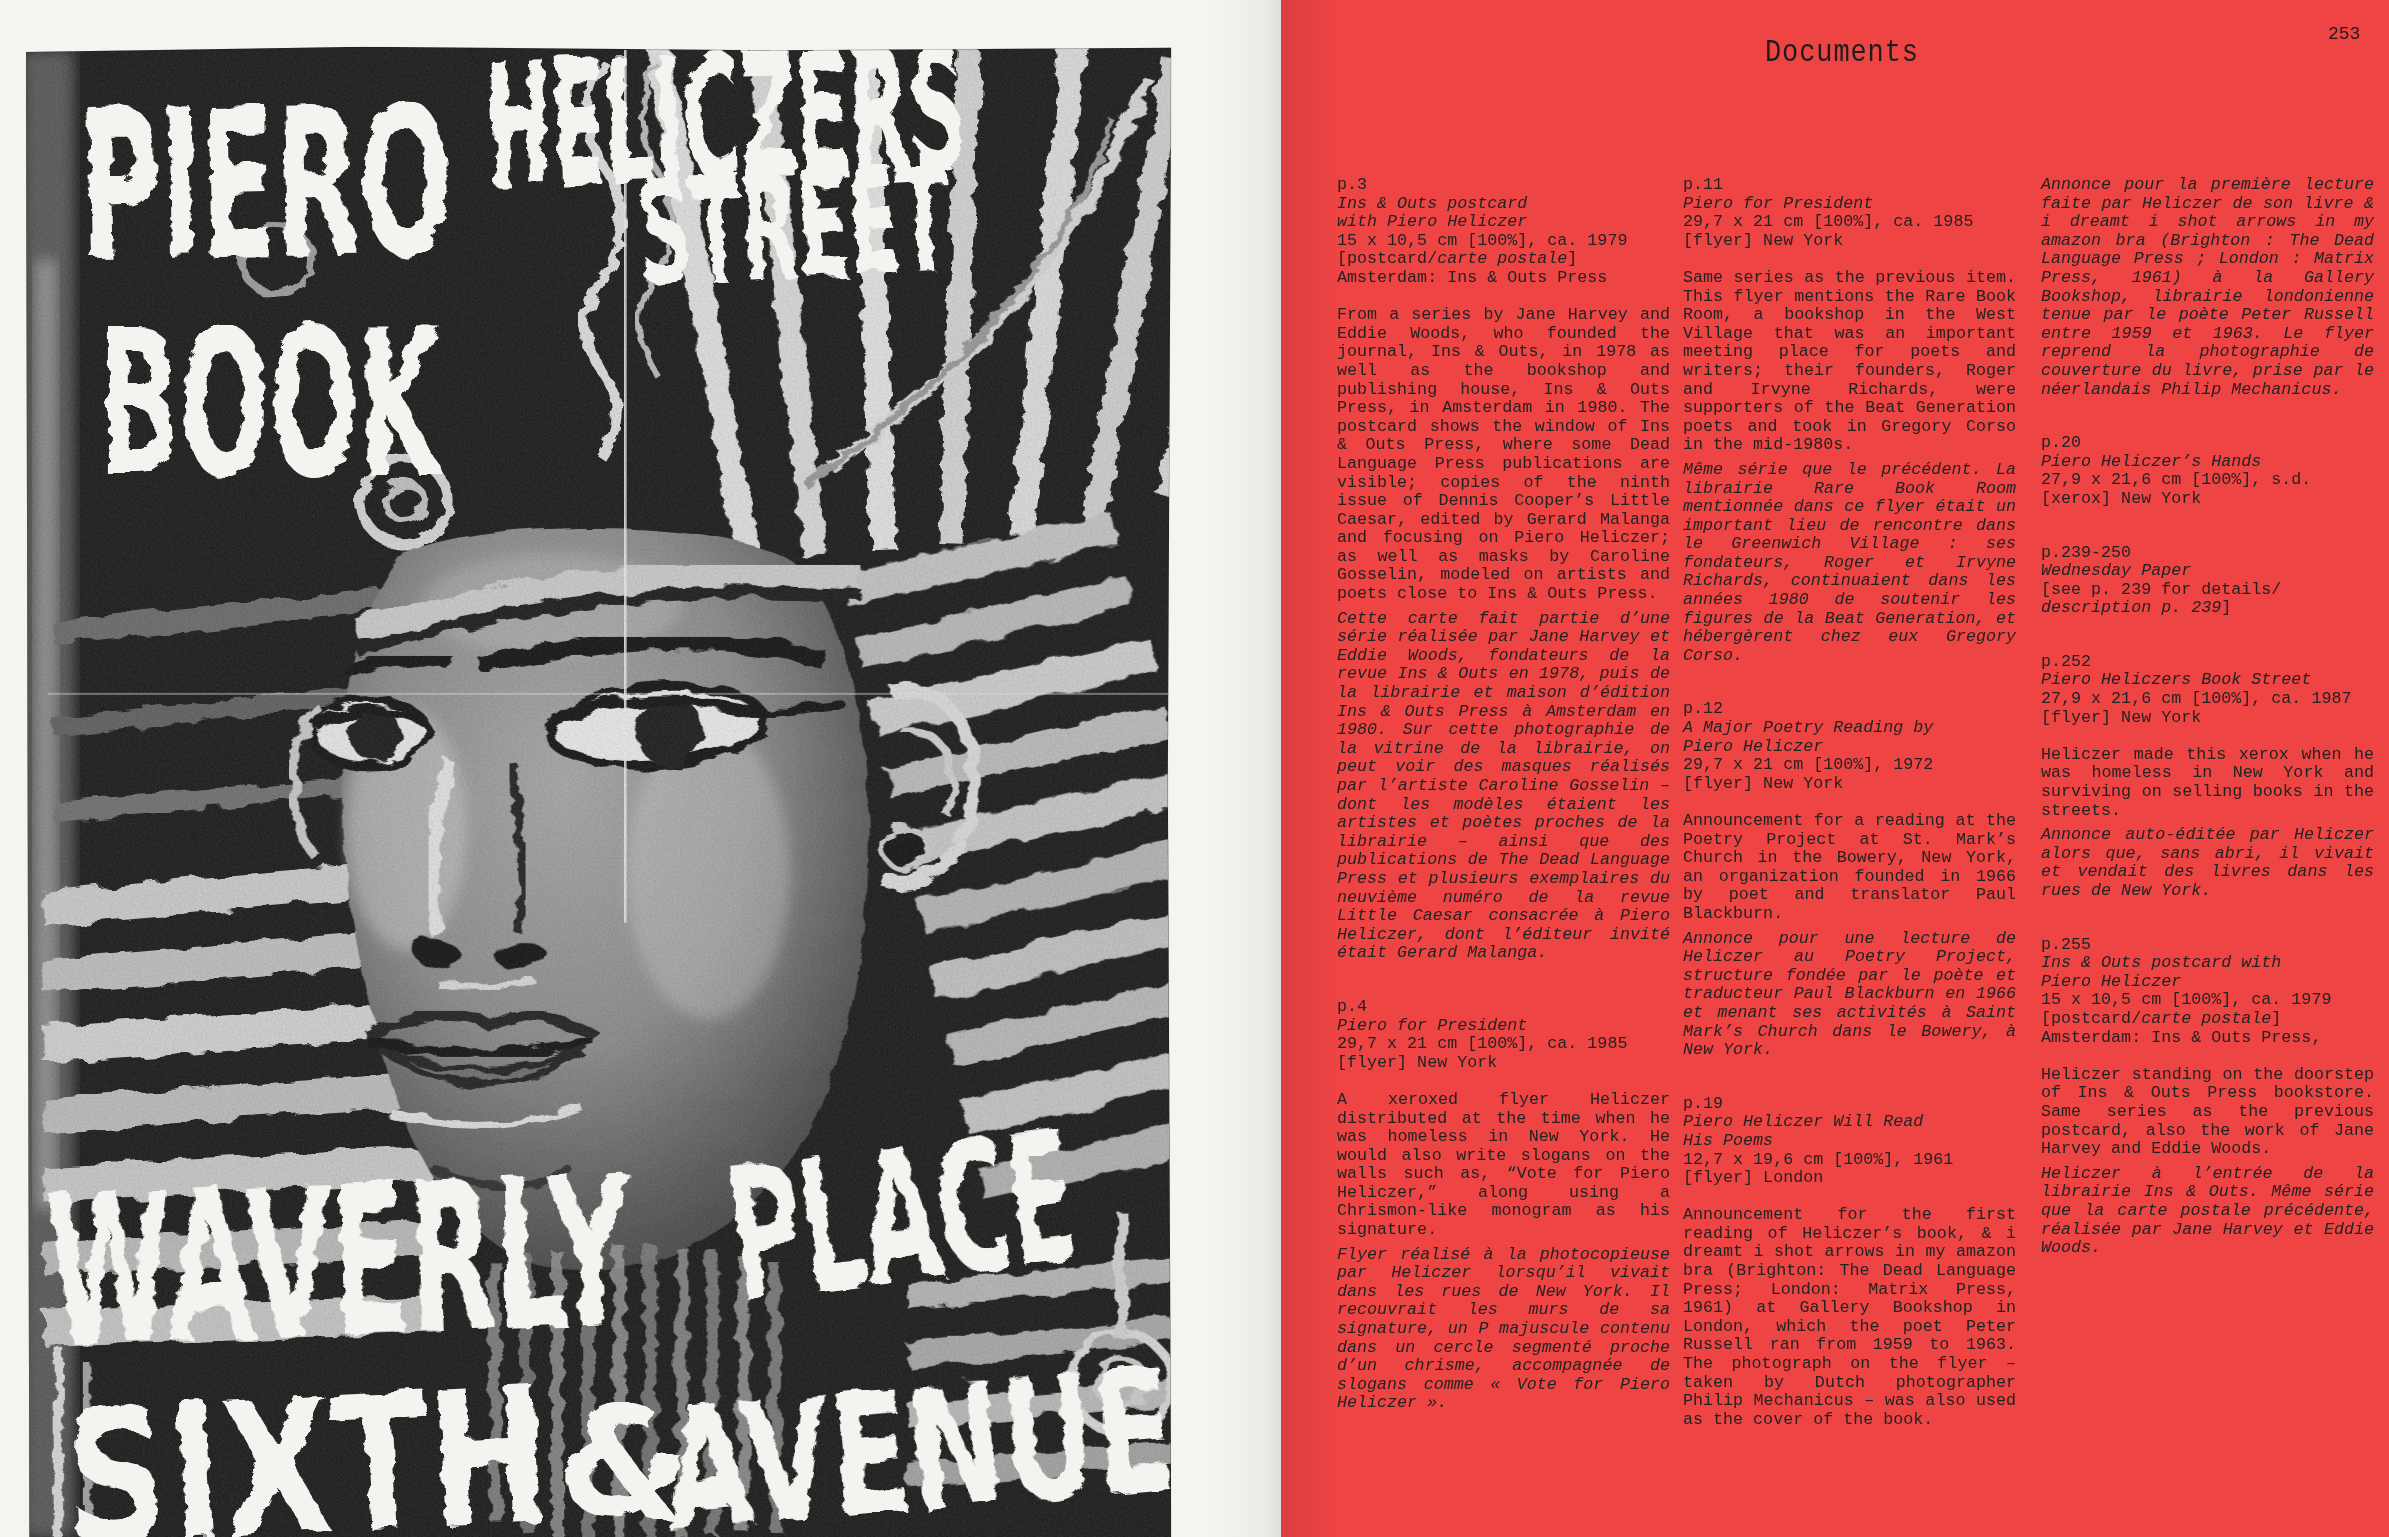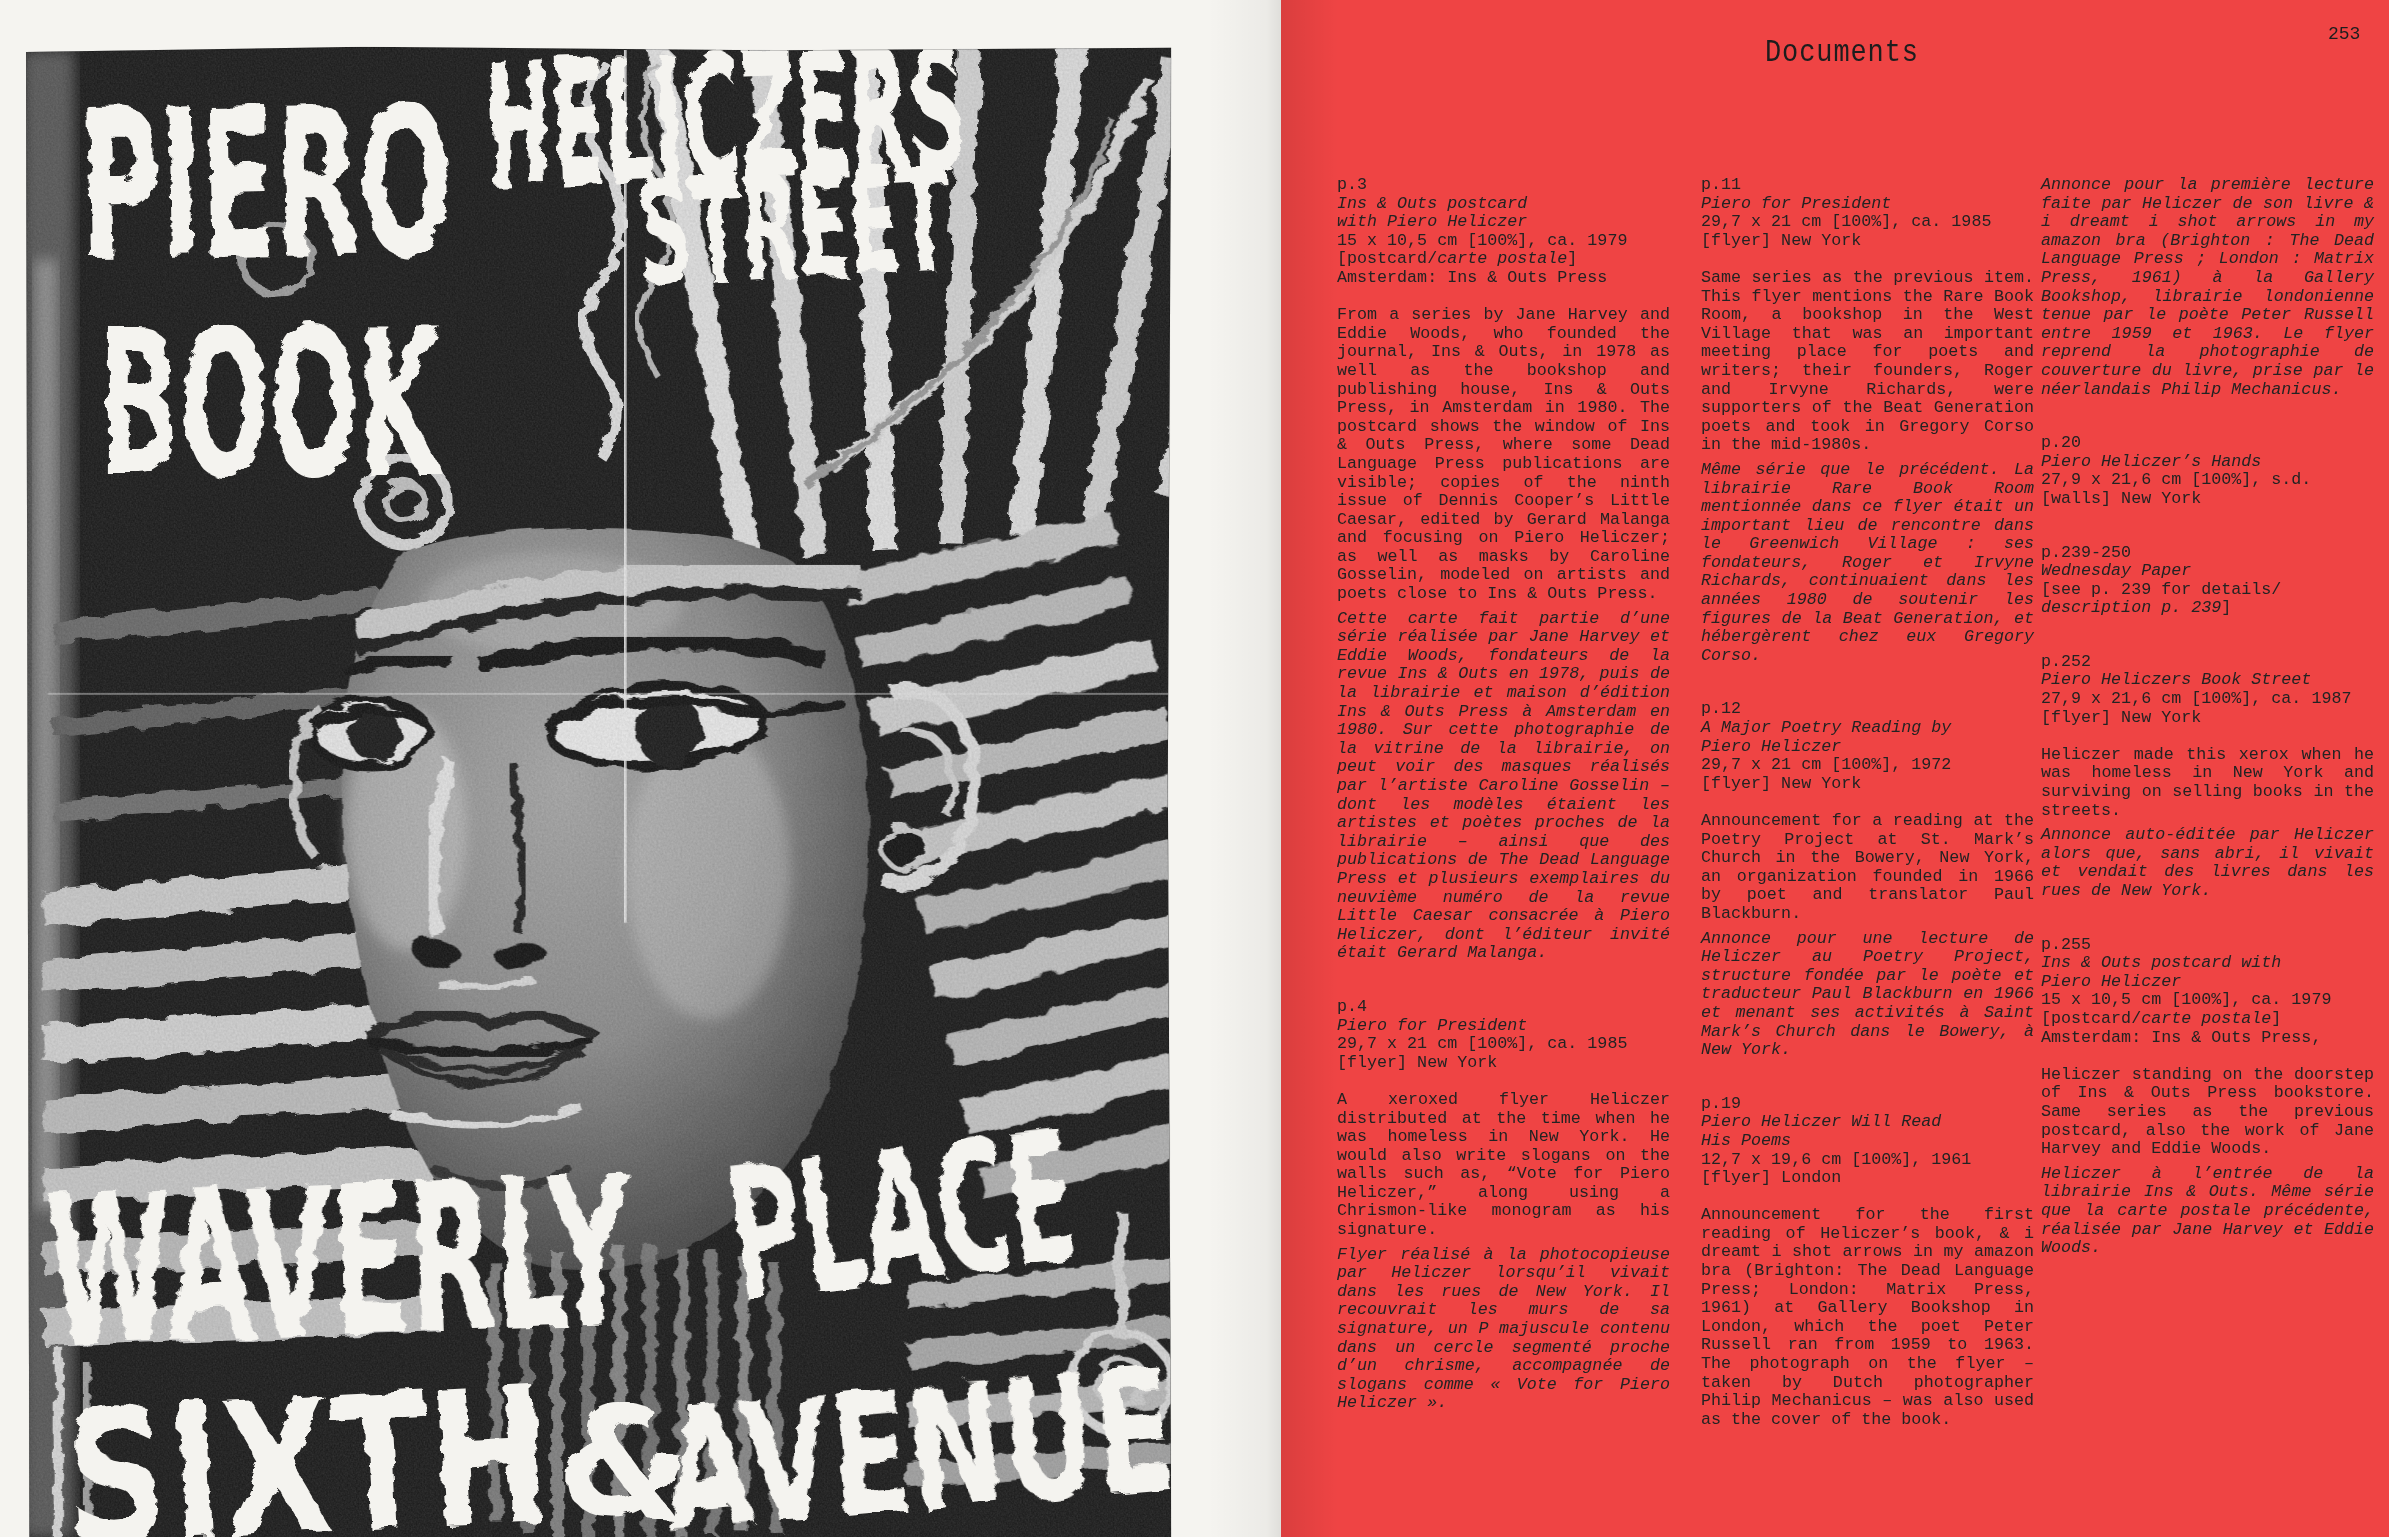--- a/index.html
+++ b/index.html
@@ -6,21 +6,21 @@
   .spread{position:relative;width:2389px;height:1538px;background:#f7f6f2;overflow:hidden;
           font-family:"Liberation Mono","DejaVu Sans Mono",monospace;color:#232323;}
   .left-page{position:absolute;left:0;top:0;width:1281px;height:1538px;background:#f5f4f0;}
   .right-page{position:absolute;left:1281px;top:0;width:1108px;height:1538px;background:#ef4444;}
   .gutter{position:absolute;left:1208px;top:0;width:130px;height:1538px;
           background:linear-gradient(90deg,rgba(0,0,0,0) 0%,rgba(0,0,0,0.04) 45%,rgba(0,0,0,0.09) 56%,rgba(0,0,0,0) 100%);}
   .running-head{position:absolute;left:484px;top:36px;font-size:27px;letter-spacing:0.9px;
                 transform:scaleY(1.15);transform-origin:top left;color:#1d1d1d;}
   .folio{position:absolute;left:1047px;top:24px;font-size:18px;color:#1d1d1d;}
   .col{position:absolute;top:176px;width:333px;}
-  .c1{left:56px}.c2{left:420px}.c3{left:760px}
+  .c1{left:56px}.c2{left:402px}.c3{left:760px}
   .line{font-size:16.7px;line-height:18.6px;white-space:nowrap;}
   .para{font-size:16.7px;line-height:18.6px;text-align:justify;text-align-last:left;margin:18.6px 0 0 0;}
   .entry>.para:first-child{margin-top:0;}
   .entry+.entry{margin-top:35px;}
   .it{font-style:italic;margin-top:6px;}
   svg text{font-family:"DejaVu Sans","Liberation Sans",sans-serif;font-weight:700;fill:#f4f3ef;}
 </style>
 </head>
 <body>
 
@@ -259,21 +259,21 @@
         </div>
       </div>
     <div class="col c3">
         <div class="entry">
           <div class="para it">Annonce pour la première lecture faite par Heliczer de son livre &amp; i dreamt i shot arrows in my amazon bra (Brighton : The Dead Language Press ; London : Matrix Press, 1961) à la Gallery Bookshop, librairie londonienne tenue par le poète Peter Russell entre 1959 et 1963. Le flyer reprend la photographie de couverture du livre, prise par le néerlandais Philip Mechanicus.</div>
         </div>
         <div class="entry">
           <div class="line">p.20</div>
           <div class="line"><span class="it">Piero Heliczer’s Hands</span></div>
           <div class="line"><span>27,9 x 21,6 cm [100%], s.d.</span></div>
-          <div class="line"><span>[walls] New York</span></div>
+          <div class="line"><span>[xerox] New York</span></div>
         </div>
         <div class="entry">
           <div class="line">p.239-250</div>
           <div class="line"><span class="it">Wednesday Paper</span></div>
           <div class="line"><span>[see p. 239 for details/</span></div>
           <div class="line"><span class="it">description p. 239</span><span>]</span></div>
         </div>
         <div class="entry">
           <div class="line">p.252</div>
           <div class="line"><span class="it">Piero Heliczers Book Street</span></div>

